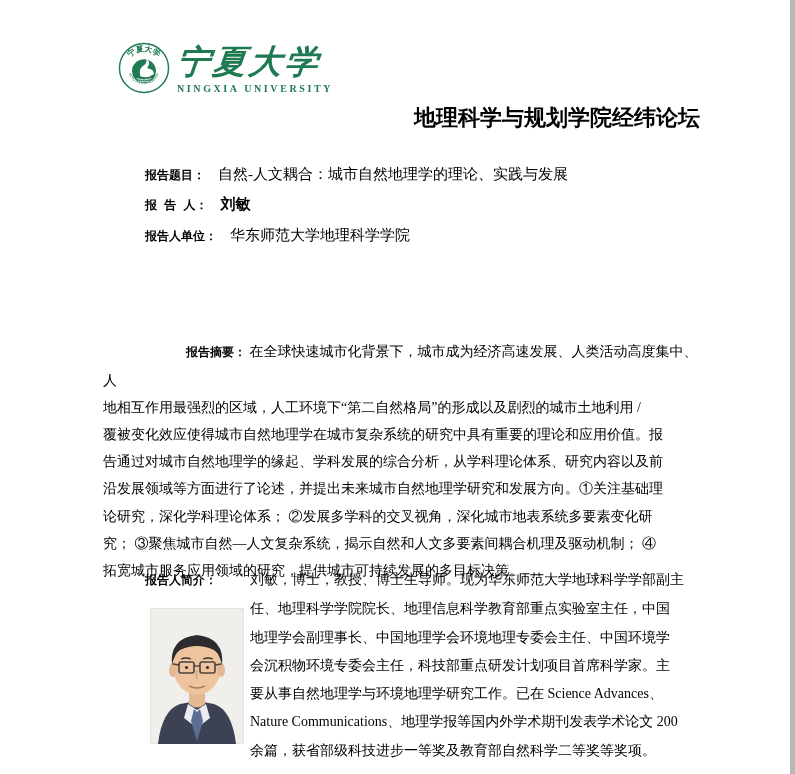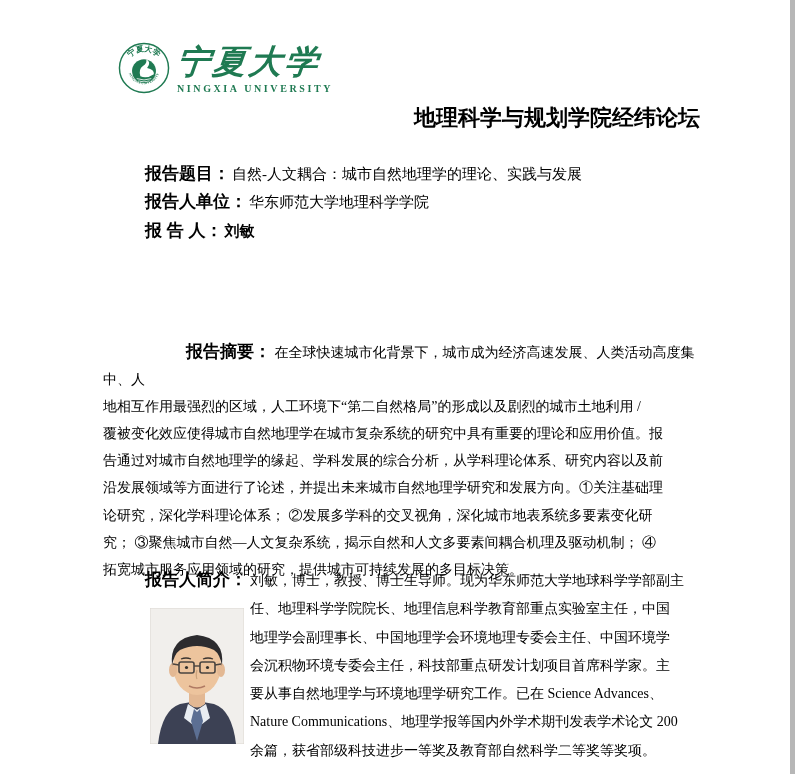--- a/index.html
+++ b/index.html
@@ -62,25 +62,25 @@
     color: #000;
   }
   
   .info {
     position: absolute;
     left: 145px; top: 160px;
     width: 560px;
   }
   .info .row { line-height: 28.4px; white-space: nowrap; }
   .lab {
-    font-family: Liberation Sans, sans-serif;
-    font-weight: bold;
-    font-size: 17px;
-  }
-  .val { font-size: 15px; margin-left: 2px; }
+    font-family: Liberation Mono, monospace;
+    font-weight: bold;
+    font-size: 12px;
+  }
+  .val { font-size: 15px; margin-left: 13px; }
   .val.bold { font-weight: bold; }
   
   .abstract {
     position: absolute;
     left: 103px; top: 338px;
     width: 597px;
     font-size: 14px;
     line-height: 27.1px;
     text-indent: 43px;
     white-space: pre-line;
@@ -135,24 +135,24 @@
     </div>
   </header>
 
   <h1 class="doc-title">地理科学与规划学院经纬论坛</h1>
 
   <section class="info">
     <div class="row">
       <span class="lab">报告题目：</span><span class="val">自然-人文耦合：城市自然地理学的理论、实践与发展</span>
     </div>
     <div class="row">
+      <span class="lab">报 告 人：</span><span class="val bold">刘敏</span>
+    </div>
+    <div class="row">
       <span class="lab">报告人单位：</span><span class="val">华东师范大学地理科学学院</span>
-    </div>
-    <div class="row">
-      <span class="lab">报 告 人：</span><span class="val bold">刘敏</span>
     </div>
   </section>
 
   <section class="abstract"><span class="lab">报告摘要：</span> <span>在全球快速城市化背景下，城市成为经济高速发展、人类活动高度集中、人
 地相互作用最强烈的区域，人工环境下“第二自然格局”的形成以及剧烈的城市土地利用 /
 覆被变化效应使得城市自然地理学在城市复杂系统的研究中具有重要的理论和应用价值。报
 告通过对城市自然地理学的缘起、学科发展的综合分析，从学科理论体系、研究内容以及前
 沿发展领域等方面进行了论述，并提出未来城市自然地理学研究和发展方向。①关注基础理
 论研究，深化学科理论体系； ②发展多学科的交叉视角，深化城市地表系统多要素变化研
 究； ③聚焦城市自然—人文复杂系统，揭示自然和人文多要素间耦合机理及驱动机制； ④

